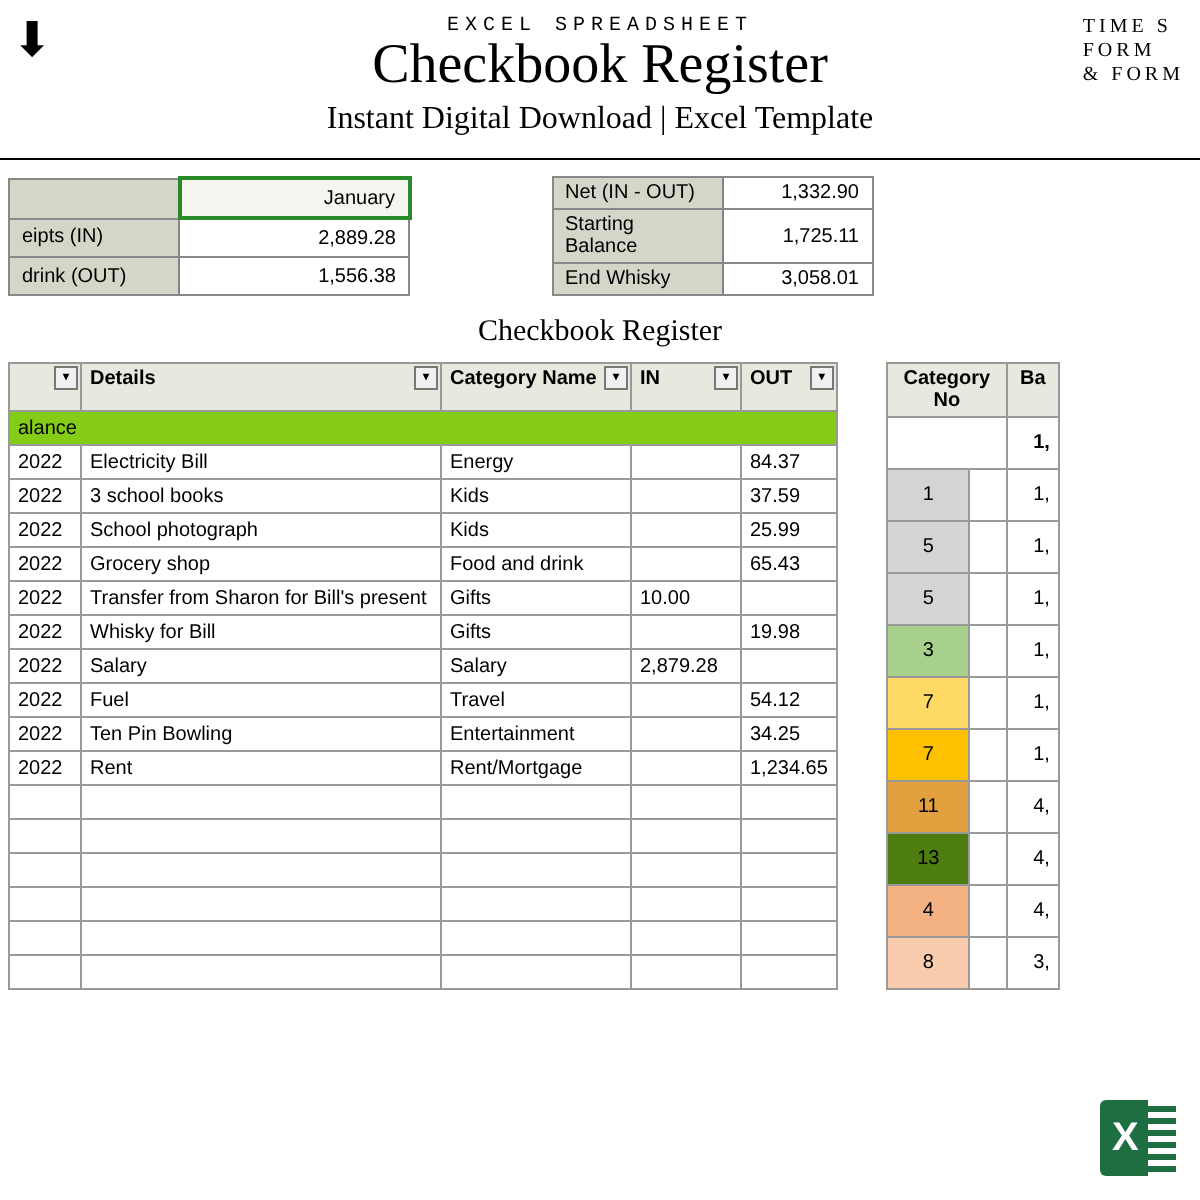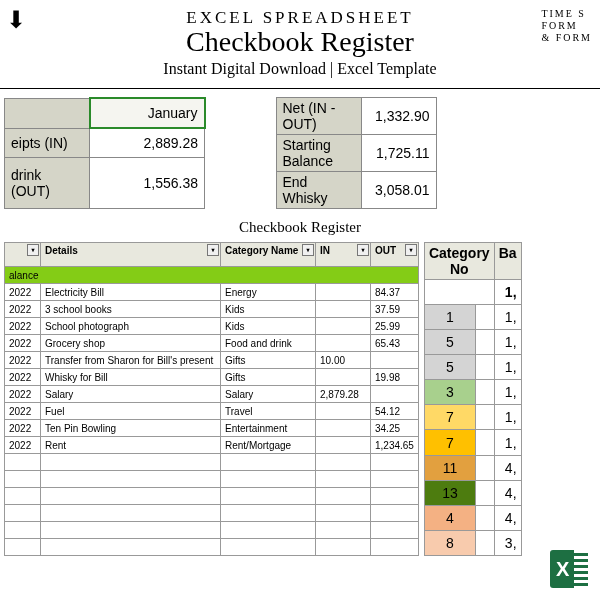--- a/index.html
+++ b/index.html
@@ -10,23 +10,23 @@
     font-family: Arial, sans-serif;
     position: relative;
     overflow: hidden;
   }
   .header {
     text-align: center;
     padding: 8px 0 4px 0;
     position: relative;
   }
   .header-line1 {
-    font-size: 17px;
+    font-size: 10px;
     letter-spacing: 3px;
-    font-family: Liberation Serif, serif;
+    font-family: Liberation Mono, monospace;
     font-weight: 500;
   }
   .header-line2 {
     font-family: 'Brush Script MT', cursive;
     font-size: 28px;
     margin-top: -2px;
   }
   .header-line3 {
     font-size: 16px;
     font-family: Georgia, serif;
@@ -54,21 +54,21 @@
     display: flex;
     gap: 20px;
     margin: 8px 0;
   }
   .summary-table {
     border-collapse: collapse;
   }
   .summary-table td {
     border: 1px solid #888;
     padding: 2px 6px;
-    font-size: 14px;
+    font-size: 10px;
     height: 16px;
   }
   .cell-green {
     border: 2px solid #2a8a2a !important;
     background: #f5f5f0;
     text-align: right;
     width: 115px;
   }
   .cell-label {
     background: #d5d5c8;
@@ -79,21 +79,21 @@
     width: 75px;
   }
   .section-title {
     text-align: center;
     font-size: 15px;
     font-family: Georgia, serif;
     margin: 10px 0 6px 0;
   }
   .main-row {
     display: flex;
-    gap: 5px;
+    gap: 24px;
   }
   .register {
     border-collapse: collapse;
     font-size: 10px;
   }
   .register th, .register td {
     border: 1px solid #999;
     padding: 2px 4px;
     height: 17px;
     text-align: left;
@@ -117,21 +117,21 @@
     text-align: center;
     line-height: 10px;
   }
   .num { text-align: right; }
   .balance-row td {
     text-align: center;
     background: #84cc16;
   }
   .cat-table {
     border-collapse: collapse;
-    font-size: 14px;
+    font-size: 10px;
   }
   .cat-table th, .cat-table td {
     border: 1px solid #999;
     padding: 2px 4px;
     height: 17px;
   }
   .cat-table th {
     background: #e8e8de;
     font-weight: bold;
     height: 24px;

